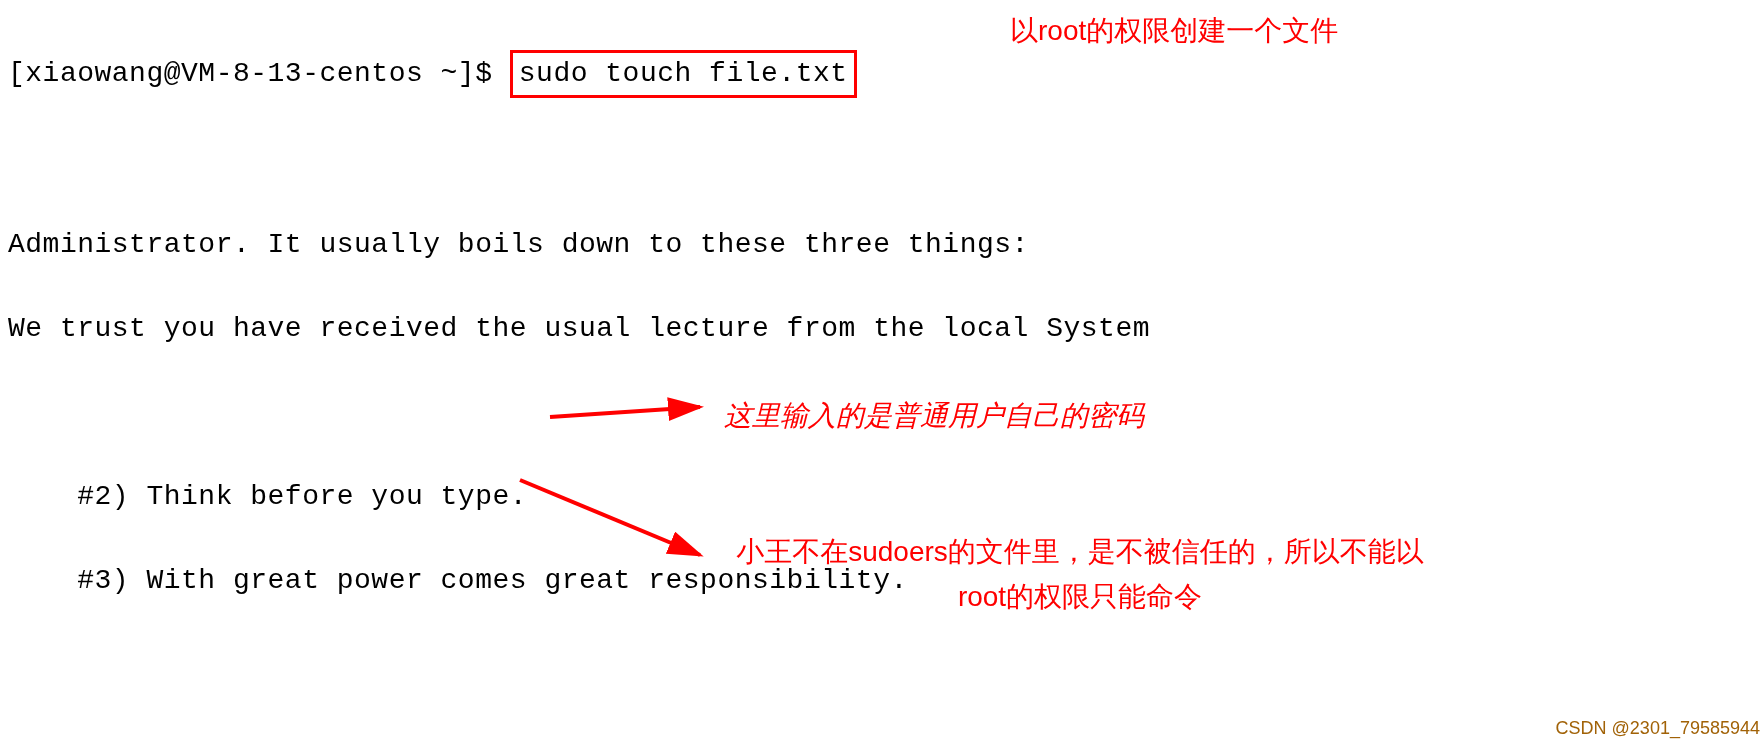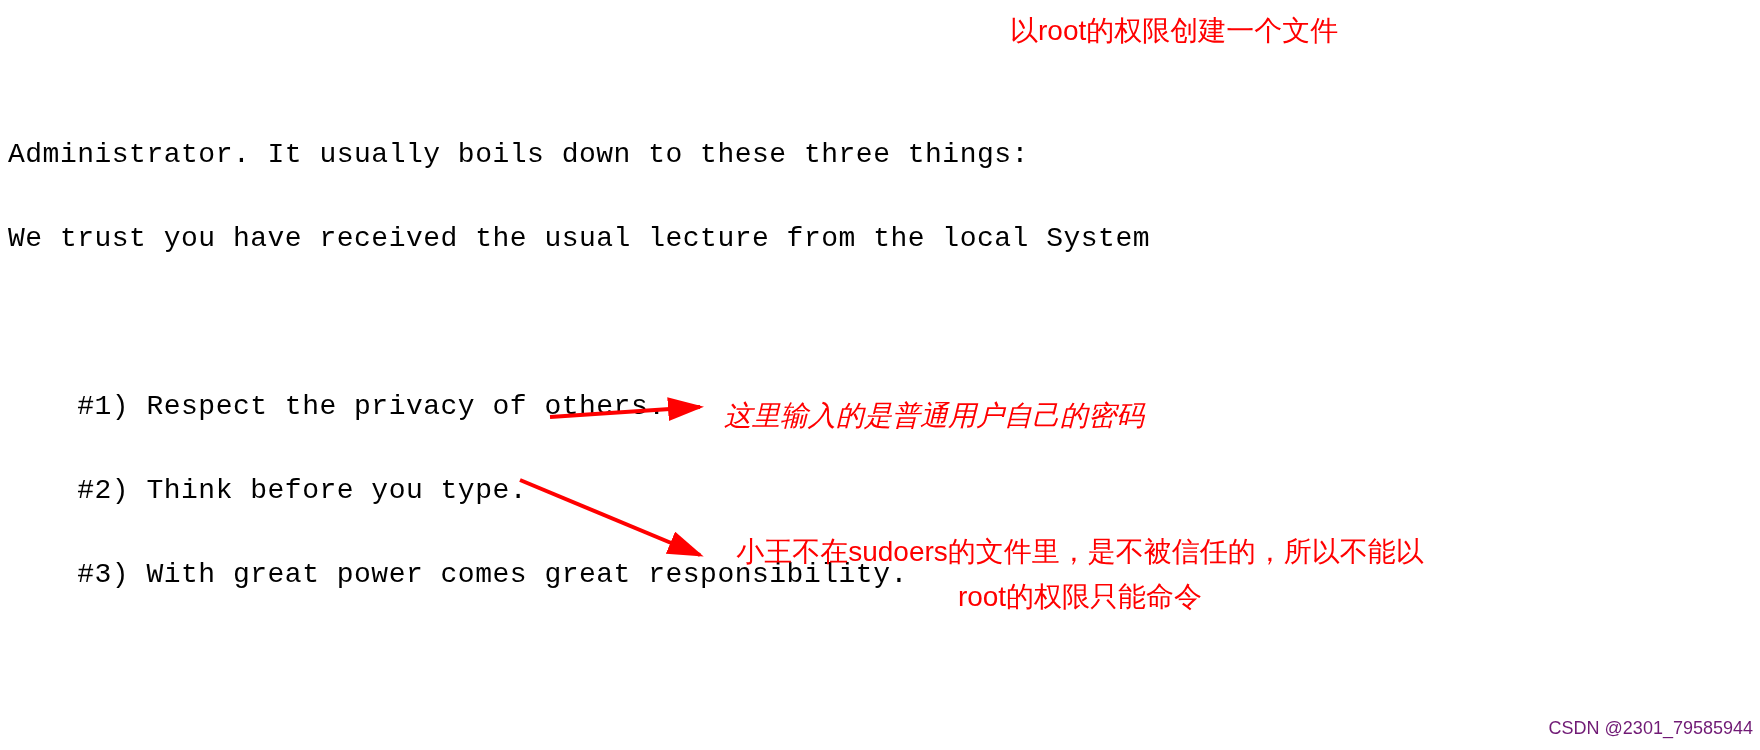--- a/index.html
+++ b/index.html
@@ -43,36 +43,36 @@
       width: 720px;
       line-height: 1.6;
       text-align: center;
     }
     .arrow {
       position: absolute;
       pointer-events: none;
     }
     .watermark {
       position: absolute;
-      right: 7px;
+      right: 0;
       bottom: 8px;
-      color: #701a75;
+      color: #a16207;
       font-family: Arial, sans-serif;
       font-size: 18px;
     }
   </style>
 </head>
 <body>
 
 <div class="terminal">
+<span class="term-line"><span>[xiaowang@VM-8-13-centos ~]$ </span><span class="highlight-box-1">sudo touch file.txt</span></span>
 <span class="term-line"> </span>
 <span class="term-line">Administrator. It usually boils down to these three things:</span>
 <span class="term-line">We trust you have received the usual lecture from the local System</span>
 <span class="term-line"> </span>
-<span class="term-line">    #1) Respect the privacy of others.</span>
 <span class="term-line">    #2) Think before you type.</span>
 <span class="term-line">    #3) With great power comes great responsibility.</span>
 <span class="term-line"> </span>
 
 
 
 </div>
 
 <div class="annotation" style="left:1010px; top:10px;">以root的权限创建一个文件</div>
 

